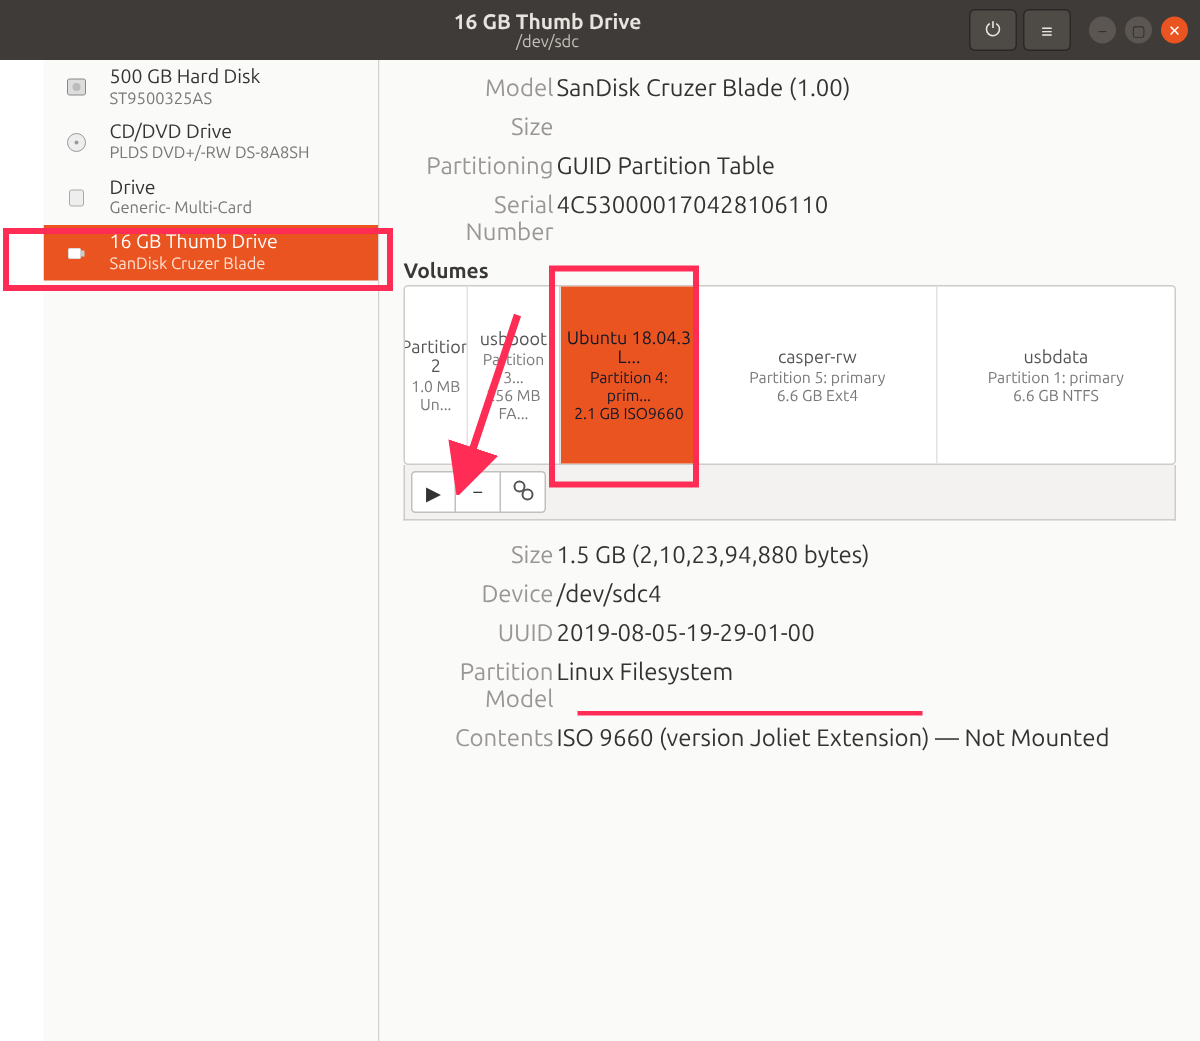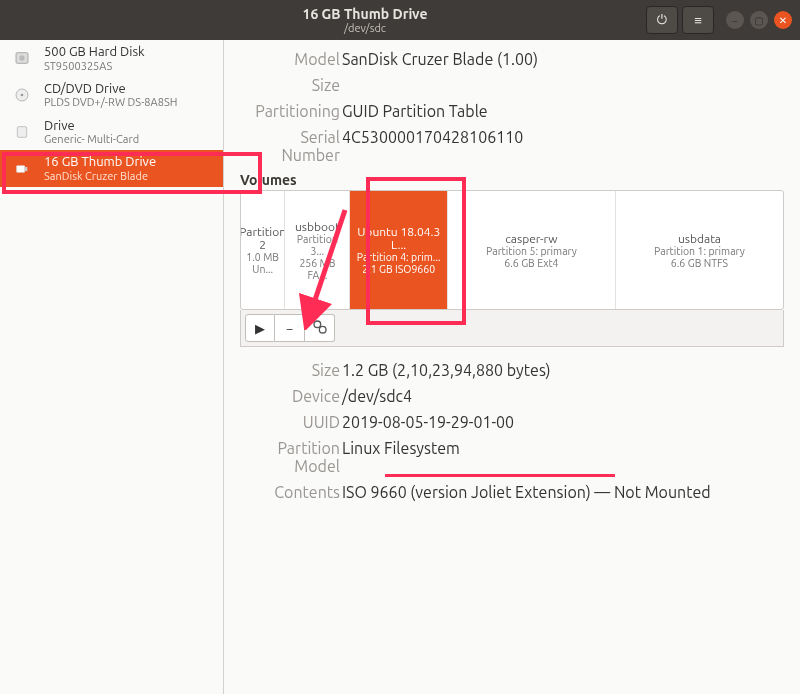--- a/index.html
+++ b/index.html
@@ -42,20 +42,21 @@
   .titlebar .winctl.close { background: #e95420; color: #fff; }
   .main {
     display: flex;
     height: calc(100% - 40px);
   }
   .sidebar {
     width: 224px;
     border-right: 1px solid #d3d1cf;
     background: #fafaf9;
     overflow: hidden;
+    margin-left: 29px;
   }
   .dev-item {
     display: flex;
     align-items: center;
     gap: 8px;
     padding: 4px 8px;
     cursor: pointer;
   }
   .dev-item .icon {
     width: 28px; height: 28px;
@@ -116,21 +117,21 @@
     overflow: hidden;
     cursor: pointer;
   }
   .part:first-child { border-left: none; }
   .part .pname { font-size: 12px; }
   .part .pinfo { font-size: 10.5px; color: #777; }
   .part.selected {
     background: #e95420;
     color: #fff;
   }
-  .part.selected .pinfo, .part.selected .pname { color: #ffffff; }
+  .part.selected .pinfo, .part.selected .pname { color: #0f172a; }
   .toolbar {
     border: 1px solid #cfcbc8;
     border-top: none;
     background: #f4f2f0;
     padding: 4px;
     display: flex;
     gap: 0;
   }
   .toolbar .tbtn {
     border: 1px solid #c3bfbb;
@@ -296,21 +297,21 @@
               <circle cx="8" cy="8" r="5" fill="none" stroke="#555" stroke-width="2"></circle>
               <circle cx="16" cy="16" r="5" fill="none" stroke="#555" stroke-width="2"></circle>
             </svg>
         </span>
       </div>
     </div>
 
     <div class="details">
       <div class="info-row">
         <div class="label">Size</div>
-        <div class="value">1.2 GB (2,10,23,94,880 bytes)</div>
+        <div class="value">1.5 GB (2,10,23,94,880 bytes)</div>
       </div>
       <div class="info-row">
         <div class="label">Device</div>
         <div class="value">/dev/sdc4</div>
       </div>
       <div class="info-row">
         <div class="label">UUID</div>
         <div class="value">2019-08-05-19-29-01-00</div>
       </div>
       <div class="info-row">

